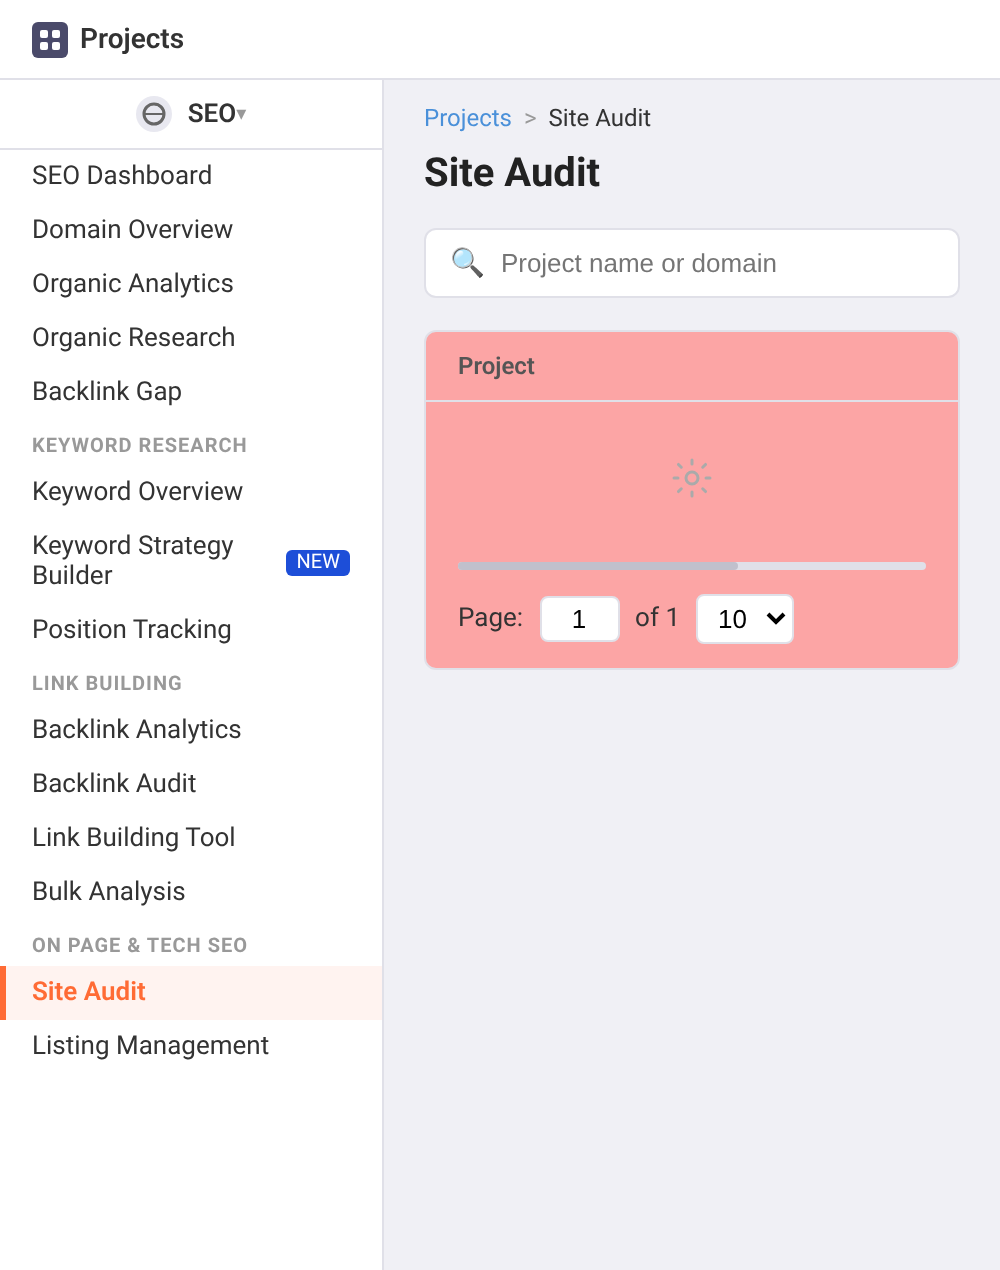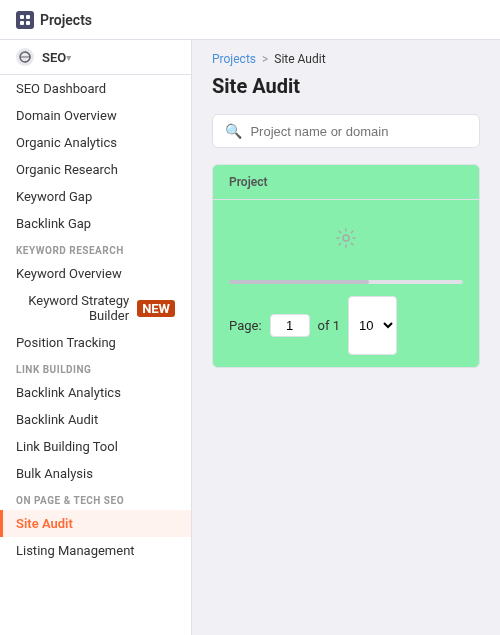--- a/index.html
+++ b/index.html
@@ -70,33 +70,32 @@
     }
 
     .sidebar-item {
       display: flex;
       align-items: center;
       padding: 6px 16px;
       color: #333;
       cursor: pointer;
       font-size: 13px;
       gap: 4px;
-      text-align: right;
     }
     .sidebar-item.active {
       background: #fff3f0;
       border-left: 3px solid #ff6b35;
       color: #ff6b35;
       font-weight: 600;
       padding-left: 13px;
     }
     .sidebar-seo {
       display: flex;
       align-items: center;
-      justify-content: flex-start;
+      justify-content: center;
       padding: 8px 16px;
       border-bottom: 1px solid #e0e0e8;
       cursor: pointer;
     }
     .sidebar-seo-left {
       display: flex;
       align-items: center;
       gap: 8px;
       font-weight: 600;
       color: #333;
@@ -111,24 +110,24 @@
       justify-content: center;
       font-size: 9px;
       color: #666;
     }
     .chevron-icon {
       color: #999;
       font-size: 10px;
     }
 
     .badge-new {
-      background: #c2410c;
+      background: #1d4ed8;
       color: white;
-      font-size: 13px;
-      font-weight: 700;
+      font-size: 10px;
+      font-weight: 400;
       padding: 1px 5px;
       border-radius: 3px;
       margin-left: 4px;
     }
 
     
     .main-content {
       flex: 1;
       overflow-y: auto;
       background: #f0f0f5;
@@ -171,21 +170,21 @@
     .search-input {
       border: none;
       outline: none;
       color: #999;
       font-size: 13px;
       background: transparent;
       width: 100%;
     }
 
     .table-area {
-      background: #86efac;
+      background: #fca5a5;
       margin: 0 20px;
       border-radius: 6px;
       border: 1px solid #e0e0e8;
       overflow: hidden;
     }
 
     .table-header {
       padding: 10px 16px;
       border-bottom: 1px solid #e0e0e8;
       font-size: 12px;
@@ -233,21 +232,21 @@
       width: 40px;
       border: 1px solid #e0e0e8;
       border-radius: 4px;
       padding: 3px 6px;
       text-align: center;
       font-size: 13px;
     }
     .page-select {
       border: 1px solid #e0e0e8;
       border-radius: 4px;
-      padding: 20px 6px;
+      padding: 3px 6px;
       font-size: 13px;
       background: white;
     }
   </style>
 </head>
 <body>
 
 <div class="top-bar">
   <div class="top-bar-projects">
     <div class="projects-icon">
@@ -287,23 +286,20 @@
     <div class="sidebar-item">
       <span>Domain Overview</span>
     </div>
     <div class="sidebar-item">
       <span>Organic Analytics</span>
     </div>
     <div class="sidebar-item">
       <span>Organic Research</span>
     </div>
     <div class="sidebar-item">
-      <span>Keyword Gap</span>
-    </div>
-    <div class="sidebar-item">
       <span>Backlink Gap</span>
     </div>
 
     <div class="sidebar-section-header">KEYWORD RESEARCH</div>
     <div class="sidebar-item">
       <span>Keyword Overview</span>
     </div>
     <div class="sidebar-item">
       <span>Keyword Strategy Builder</span>
       <span class="badge-new">NEW</span>

